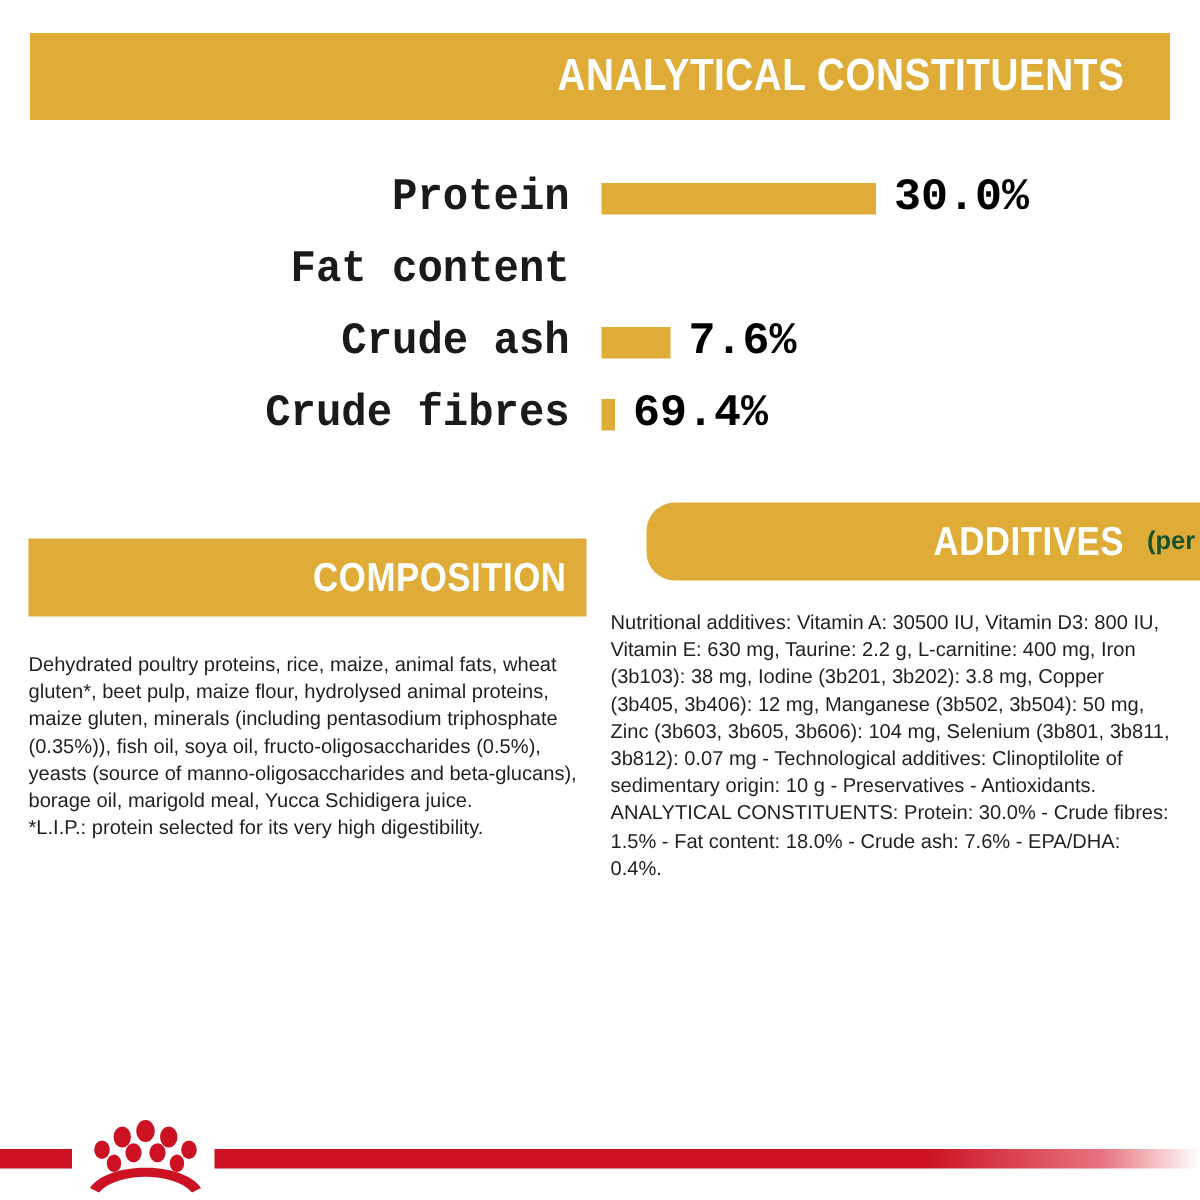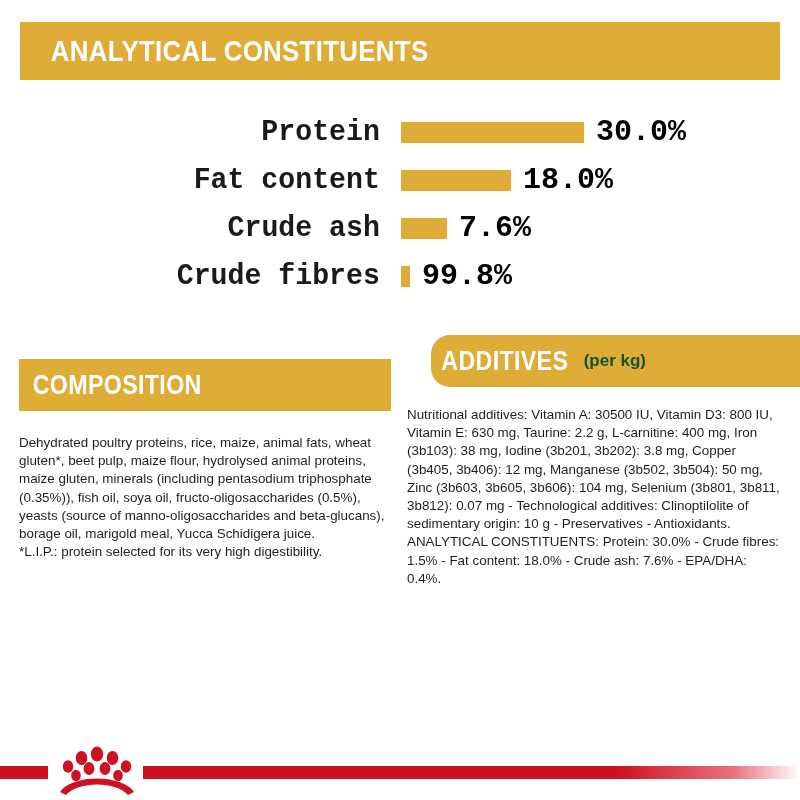--- a/index.html
+++ b/index.html
@@ -18,21 +18,21 @@
     height: 800px;
     background: #ffffff;
   }
 
   
   .banner {
     position: absolute;
     background: #dfac38;
     display: flex;
     align-items: center;
-    justify-content: flex-start;
+    justify-content: flex-end;
   }
   .banner-title {
     color: #ffffff;
     font-weight: 700;
     letter-spacing: 0.4px;
     text-align: center;
     font-family: "Liberation Sans", sans-serif;
     transform: scaleX(0.86);
     white-space: nowrap;
   }
@@ -186,39 +186,35 @@
     <div class="chart-row">
       <span class="row-label">Protein</span>
       <div class="row-bar-wrap">
         <span class="row-bar" style="width: 183px; background: rgb(223, 172, 56);"></span>
         <span class="row-value">30.0%</span>
       </div>
     </div>
 
     <div class="chart-row">
       <span class="row-label">Fat content</span>
-      <div class="row-bar-wrap">
-        <span class="row-bar" style="width: 110px; background: rgb(223, 172, 56);"></span>
-        <span class="row-value">18.0%</span>
-      </div>
     </div>
 
     <div class="chart-row">
       <span class="row-label">Crude ash</span>
       <div class="row-bar-wrap">
         <span class="row-bar" style="width: 46px; background: rgb(223, 172, 56);"></span>
         <span class="row-value">7.6%</span>
       </div>
     </div>
 
     <div class="chart-row">
       <span class="row-label">Crude fibres</span>
       <div class="row-bar-wrap">
         <span class="row-bar" style="width: 9px; background: rgb(223, 172, 56);"></span>
-        <span class="row-value">99.8%</span>
+        <span class="row-value">69.4%</span>
       </div>
     </div>
 
   </div>
 
   <div class="banner" id="banner-composition">
     <span class="banner-title">COMPOSITION</span>
   </div>
 
   <div class="banner" id="banner-additives">

